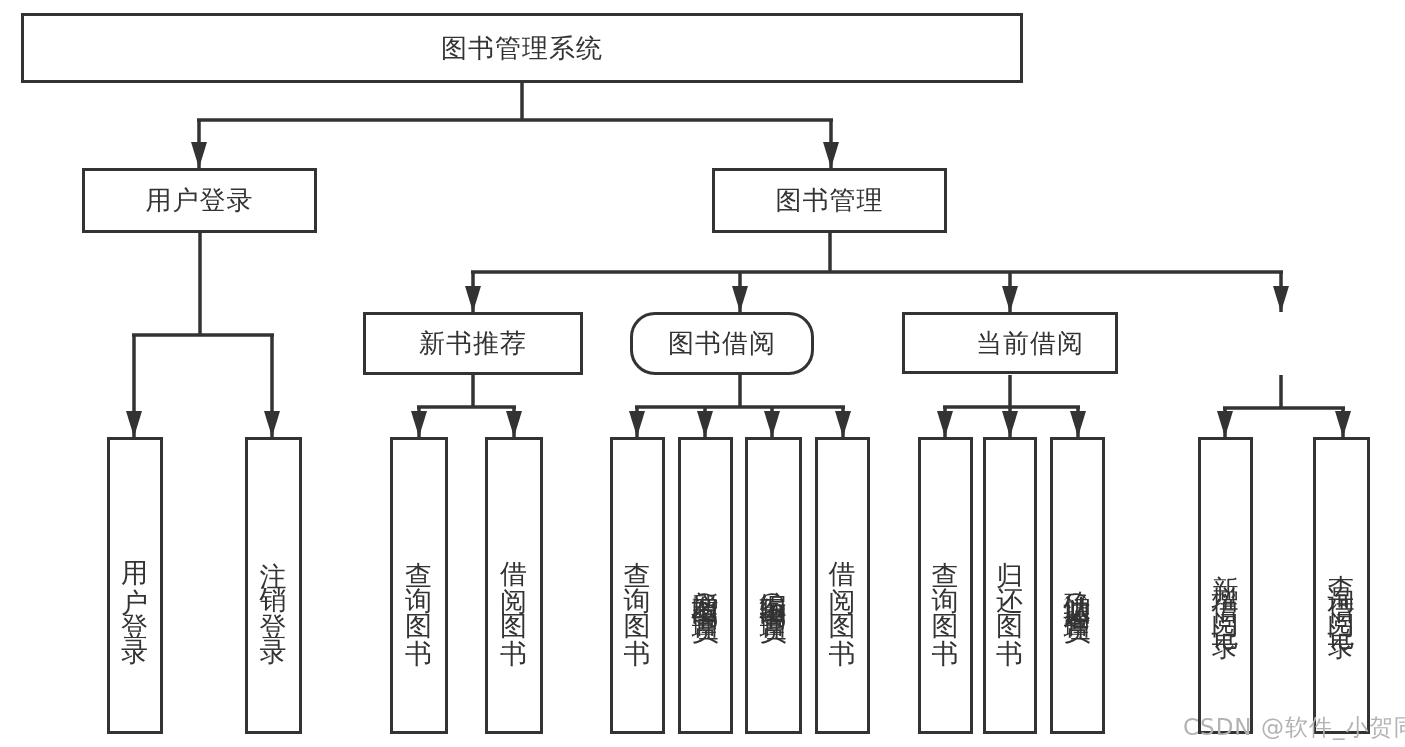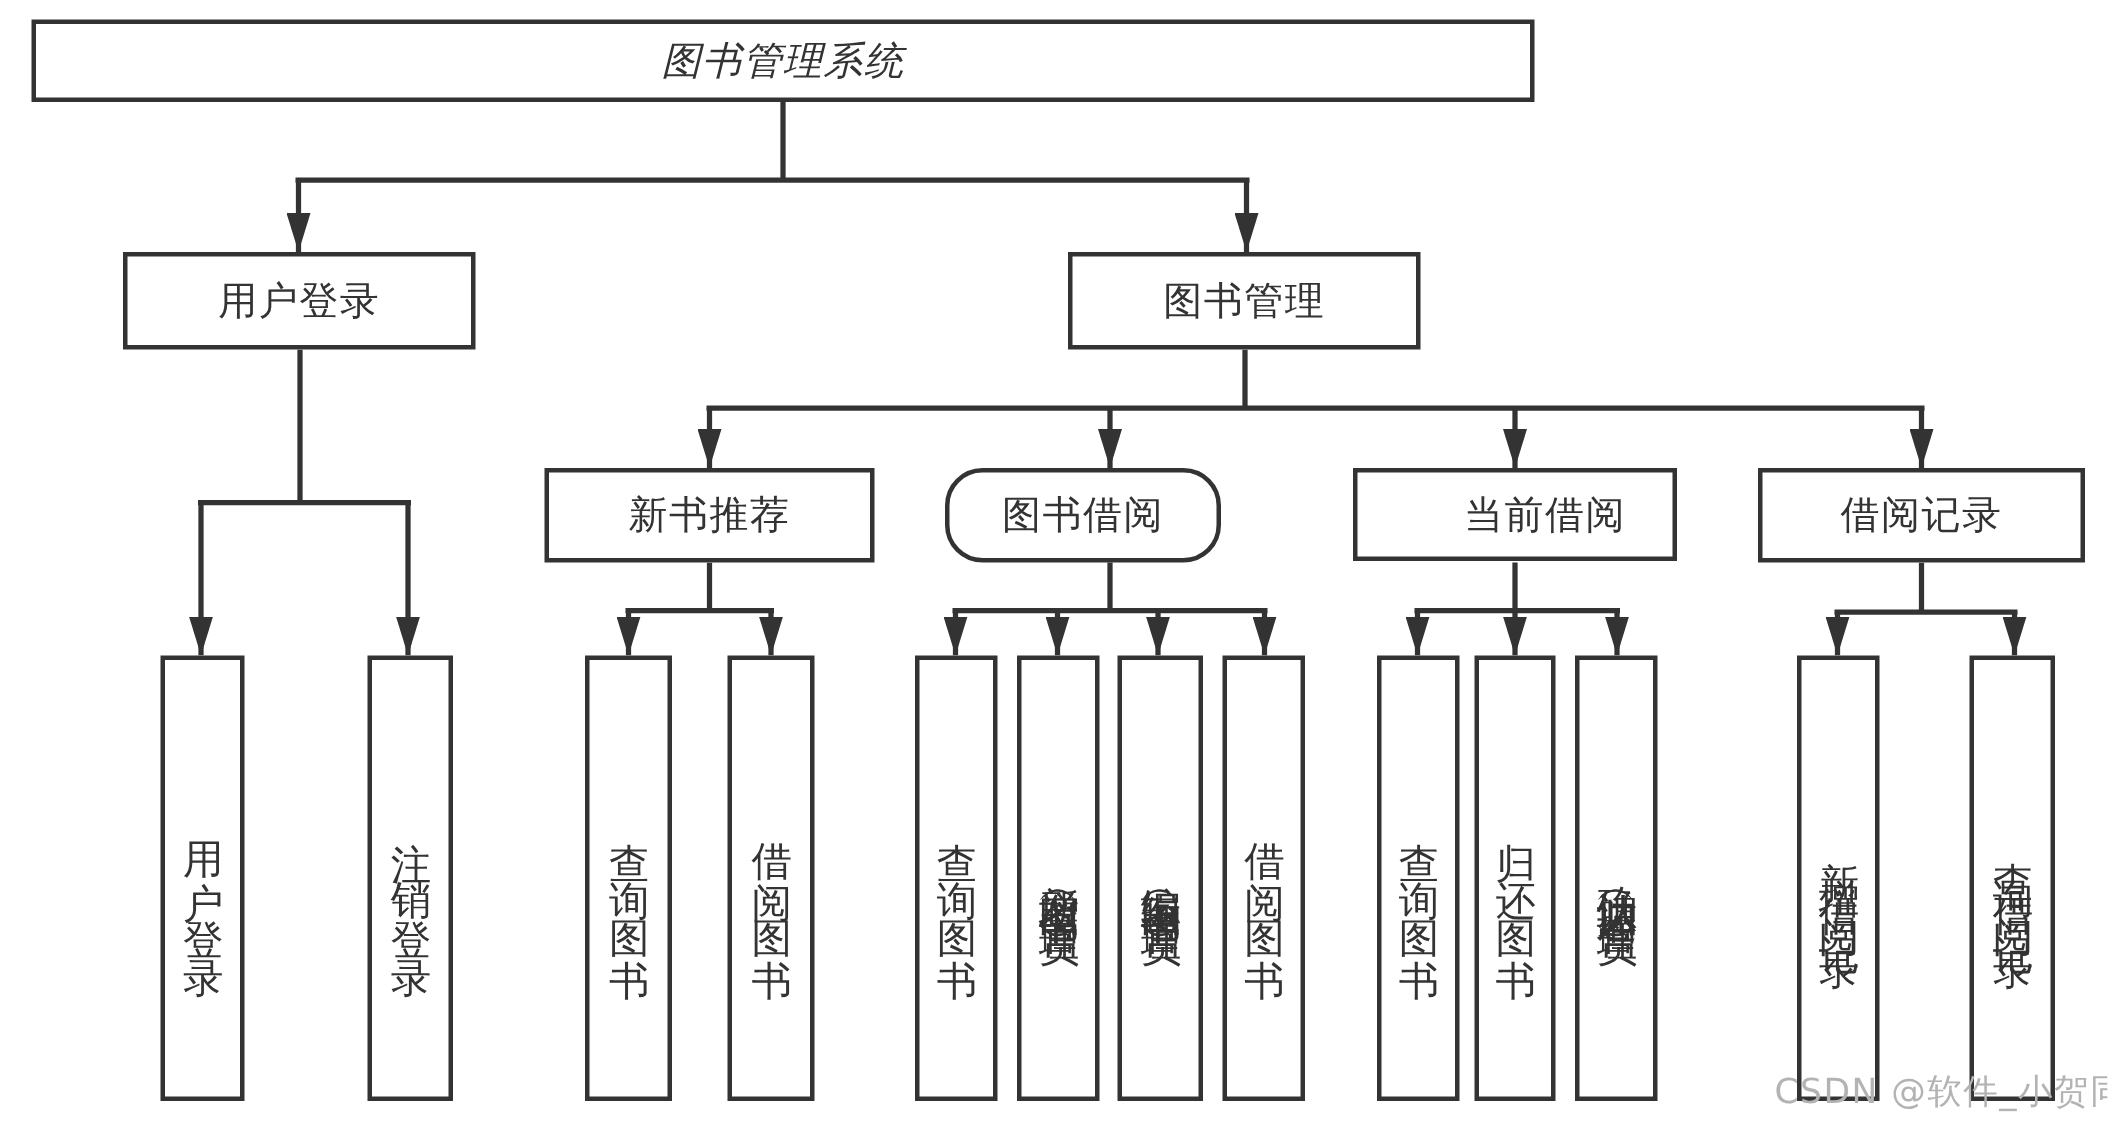--- a/index.html
+++ b/index.html
@@ -74,42 +74,39 @@
     <path d="M945 407 V437" marker-end="url(#arr)"></path>
     <path d="M1010 407 V437" marker-end="url(#arr)"></path>
     <path d="M1078 407 V437" marker-end="url(#arr)"></path>
 
     <path d="M1281 375 V408"></path>
     <path d="M1223 408 H1345"></path>
     <path d="M1225 408 V437" marker-end="url(#arr)"></path>
     <path d="M1343 408 V437" marker-end="url(#arr)"></path>
   </svg>
 
-  <div class="node hnode" style="left:21px;top:13px;width:1002px;height:55px;font-style:italic;">
+  <div class="node hnode" style="left:21px;top:13px;width:1002px;height:70px;">
     <span>图书管理系统</span>
   </div>
 
   <div class="node hnode" style="left:82px;top:168px;width:235px;height:65px;">
     <span>用户登录</span>
   </div>
   <div class="node hnode" style="left:363px;top:312px;width:220px;height:63px;">
     <span>新书推荐</span>
   </div>
 
   <div class="node hnode" style="left:712px;top:168px;width:235px;height:65px;">
     <span>图书管理</span>
   </div>
   <div class="node hnode" style="left:630px;top:312px;width:184px;height:63px;border-radius:25px;">
     <span>图书借阅</span>
   </div>
   <div class="node hnode" style="left:902px;top:312px;width:216px;height:62px;padding-left:40px;">
     <span>当前借阅</span>
-  </div>
-  <div class="node hnode" style="left:1172px;top:312px;width:218px;height:63px;">
-    <span>借阅记录</span>
   </div>
 
   <div class="node leaf" style="left:107px;width:56px;">
     <span class="vtxt ls4">用户登录</span>
   </div>
   <div class="node leaf" style="left:245px;width:57px;">
     <span class="vtxt ls4">注销登录</span>
   </div>
 
   <div class="node leaf" style="left:390px;width:58px;">

